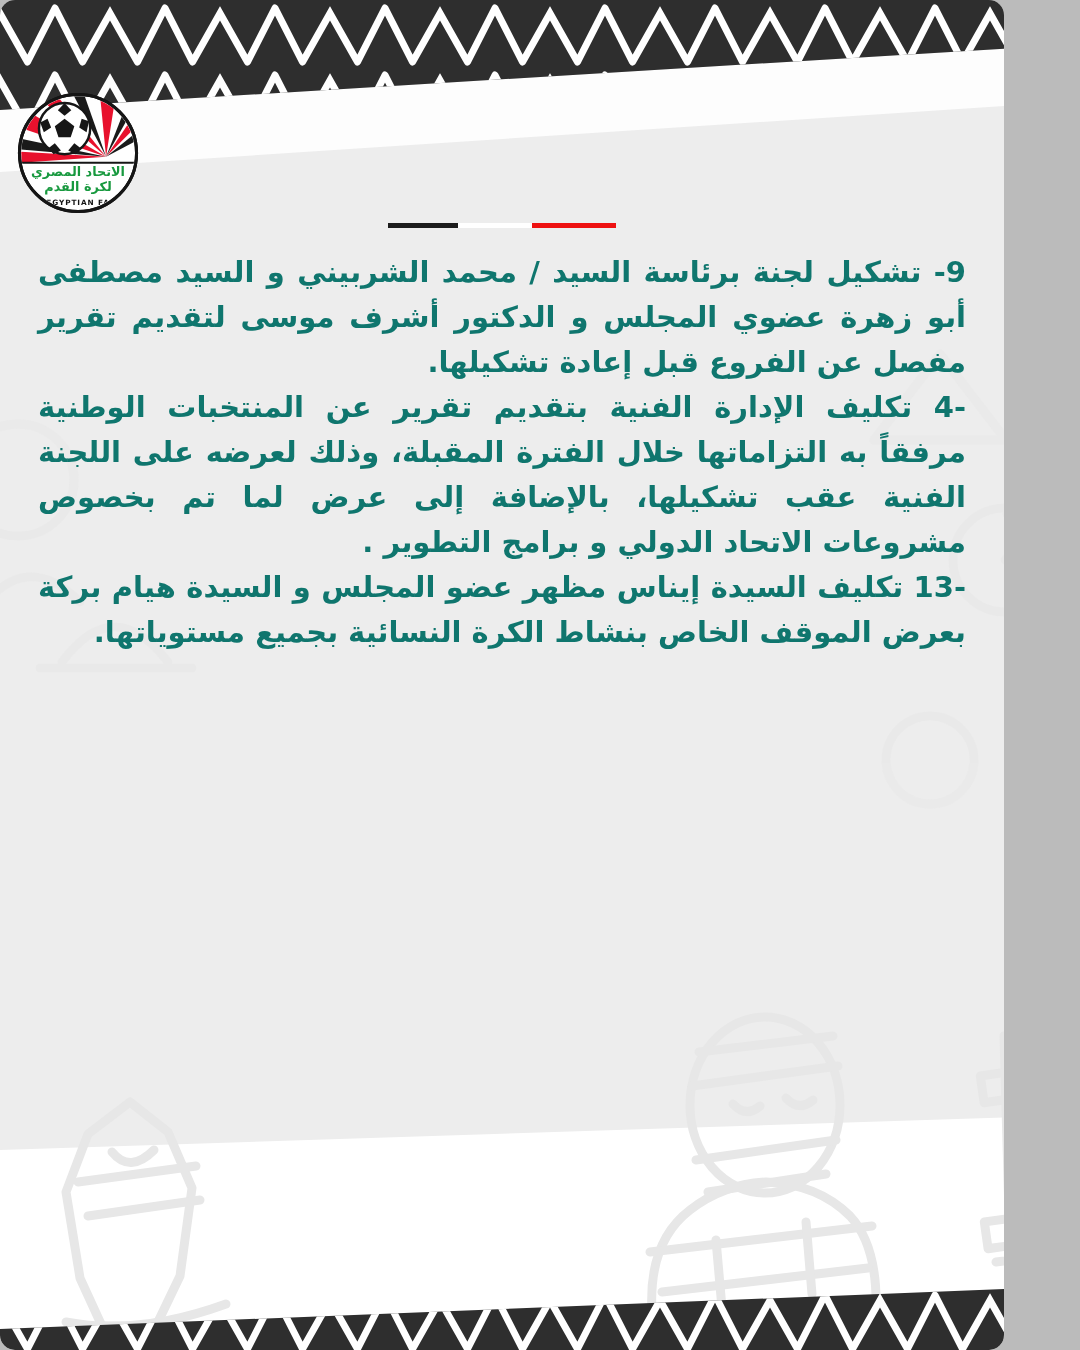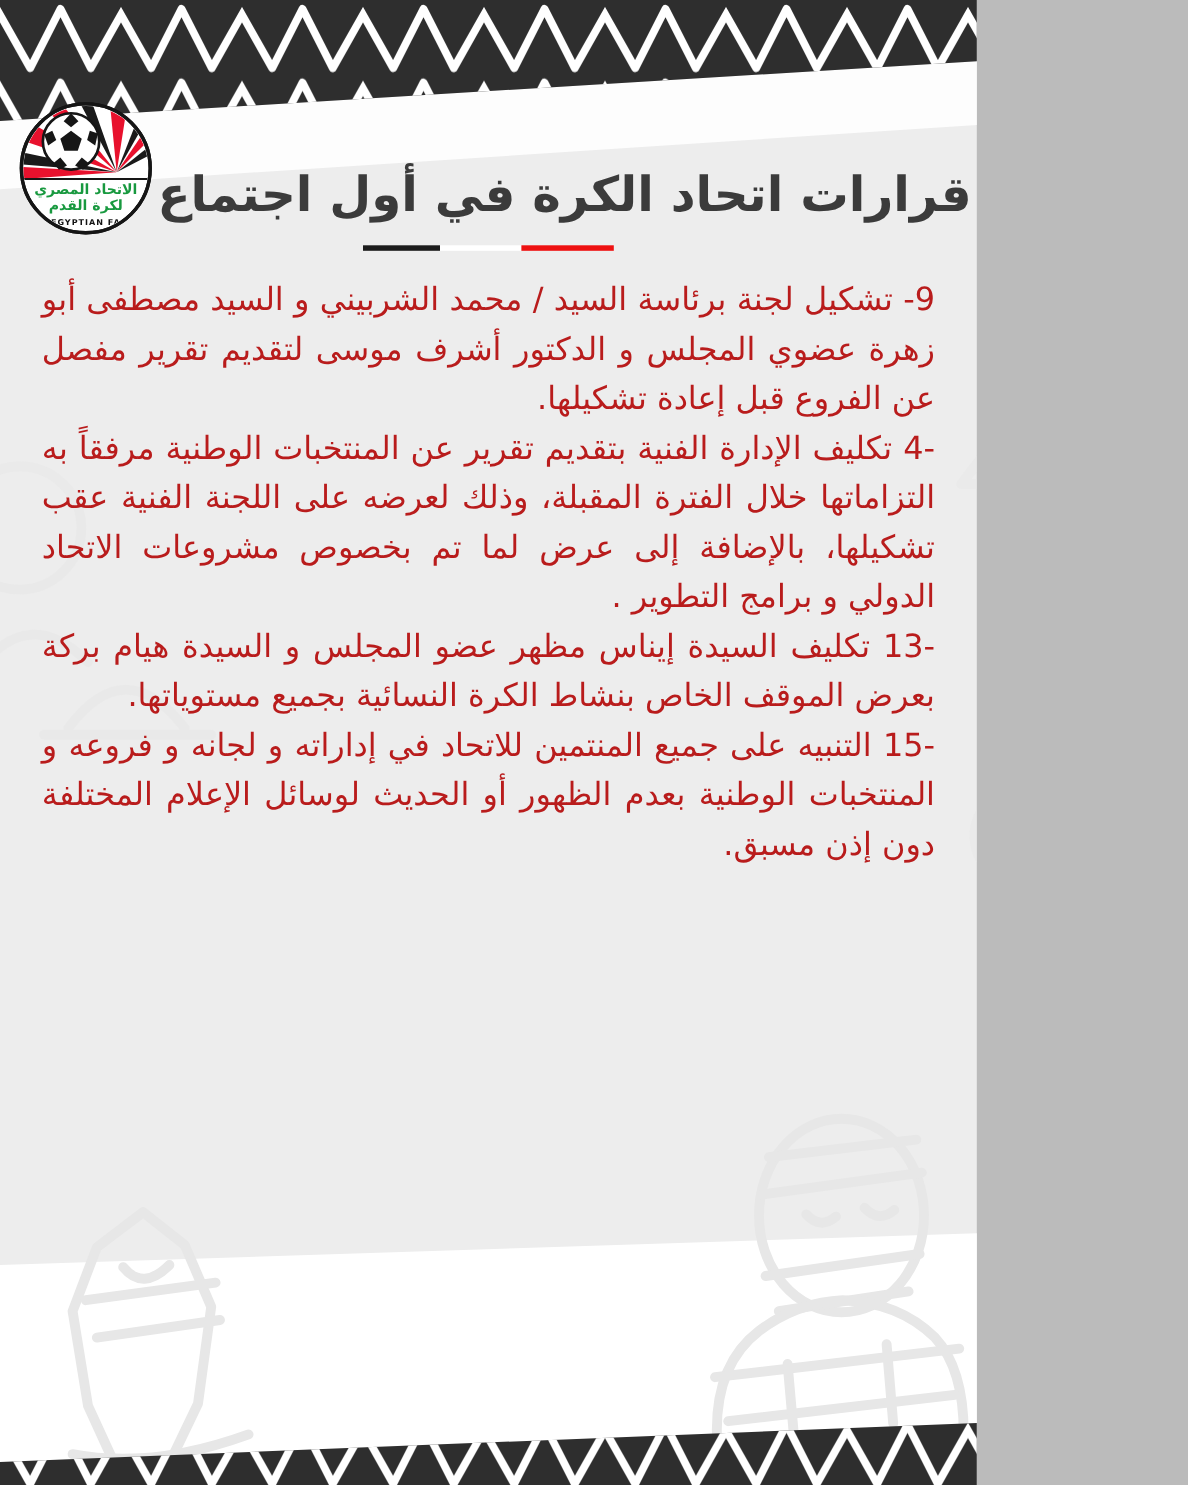--- a/index.html
+++ b/index.html
@@ -1,38 +1,38 @@
 <!DOCTYPE html>
 <html lang="ar"><head>
 <meta charset="utf-8">
 <style>
   html,body{margin:0;padding:0;background:#bbb;}
   .page{
-    position:relative;width:888px;height:1350px;overflow:hidden;
-    background:#ededed;font-family:"DejaVu Sans",sans-serif;
+    position:relative;width:1004px;height:1350px;overflow:hidden;
+    background:#ededed;font-family:"DejaVu Sans",sans-serif;border-radius:15px;
   }
   .decor{position:absolute;left:0;top:0;z-index:0;}
   .logo{position:absolute;left:17px;top:92px;width:122px;height:122px;z-index:3;}
   .title{
     position:absolute;top:152px;left:80px;right:0;z-index:2;
     text-align:center;direction:rtl;font-size:44px;font-weight:bold;
     color:#3b3b3b;letter-spacing:-0.5px;white-space:nowrap;
   }
   .divider{
     position:absolute;top:223px;left:50%;transform:translateX(-50%);
     width:228px;height:5px;display:flex;z-index:2;
   }
   .divider span{display:block;height:100%;}
   .seg-black{width:70px;background:#1c1c1c;}
   .seg-white{width:74px;background:#ffffff;}
   .seg-red{width:84px;background:#ee1111;}
   .decisions{
     position:absolute;top:250px;left:38px;right:38px;z-index:2;
     direction:rtl;text-align:justify;
-    font-size:29px;line-height:45px;font-weight:normal;color:#b91c1c;
+    font-size:29px;line-height:45px;font-weight:bold;color:#0f766e;
   }
   .decisions p{margin:0;}
   .logo-green{fill:#18993f;font-size:21px;font-weight:bold;}
   .logo-latin{fill:#141414;font-size:12px;font-weight:bold;letter-spacing:1.5px;}
   .wm{stroke:#e7e7e7;stroke-width:9;fill:none;stroke-linecap:round;stroke-linejoin:round;}
 </style>
 </head>
 <body>
 
 <div class="page">
@@ -140,28 +140,26 @@
       </g>
       <rect x="6" y="116" width="188" height="52" fill="#ffffff"></rect>
       <line x1="6" y1="116" x2="194" y2="116" stroke="#161616" stroke-width="3"></line>
       <text x="100" y="138" text-anchor="middle" class="logo-green">الاتحاد المصري</text>
       <text x="100" y="162" text-anchor="middle" class="logo-green">لكرة القدم</text>
       <text x="100" y="185" text-anchor="middle" class="logo-latin">EGYPTIAN FA</text>
     </g>
     <circle cx="100" cy="100" r="96" fill="none" stroke="#151515" stroke-width="5"></circle>
   </svg>
 
-  <div class="title">قرارات اتحاد الكرة في أول اجتماع له</div>
 
   <div class="divider">
     <span class="seg-black"></span>
     <span class="seg-white"></span>
     <span class="seg-red"></span>
   </div>
 
   <div class="decisions">
     <p>9- تشكيل لجنة برئاسة السيد / محمد الشربيني  و السيد مصطفى أبو زهرة عضوي المجلس و الدكتور أشرف موسى لتقديم تقرير مفصل عن الفروع قبل إعادة تشكيلها.</p>
     <p>-4 تكليف الإدارة الفنية بتقديم تقرير عن المنتخبات الوطنية مرفقاً به التزاماتها خلال الفترة المقبلة، وذلك لعرضه على اللجنة الفنية عقب تشكيلها،  بالإضافة إلى عرض لما تم بخصوص مشروعات الاتحاد الدولي و برامج التطوير .</p>
     <p>-13 تكليف السيدة إيناس مظهر عضو المجلس و السيدة هيام بركة بعرض الموقف الخاص بنشاط الكرة النسائية بجميع مستوياتها.</p>
-    <p>-15 التنبيه على جميع المنتمين للاتحاد في إداراته و لجانه و فروعه و المنتخبات الوطنية بعدم الظهور أو الحديث لوسائل الإعلام المختلفة دون إذن مسبق.</p>
   </div>
 
 </div>
 
 </body></html>

